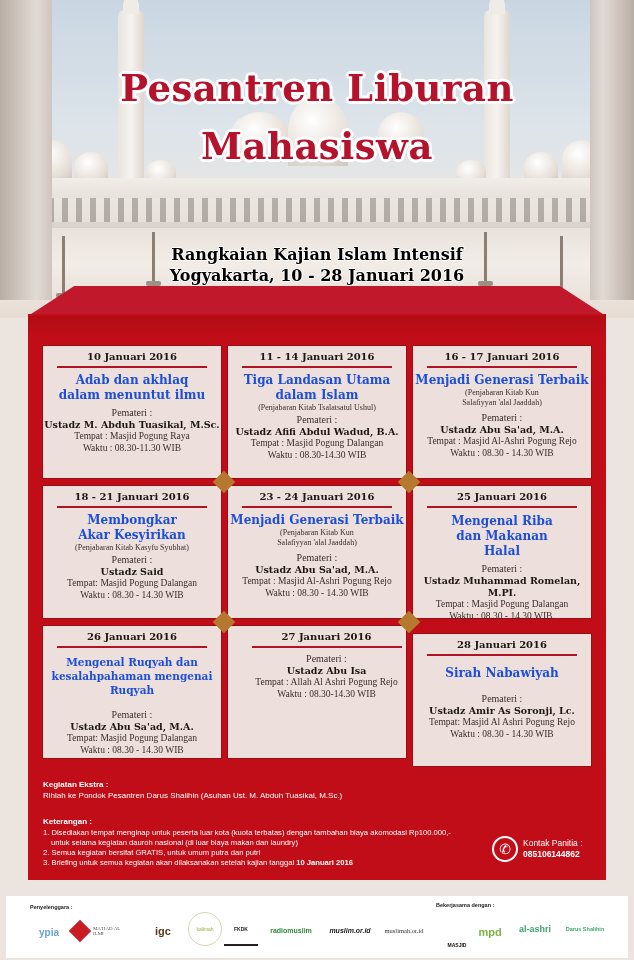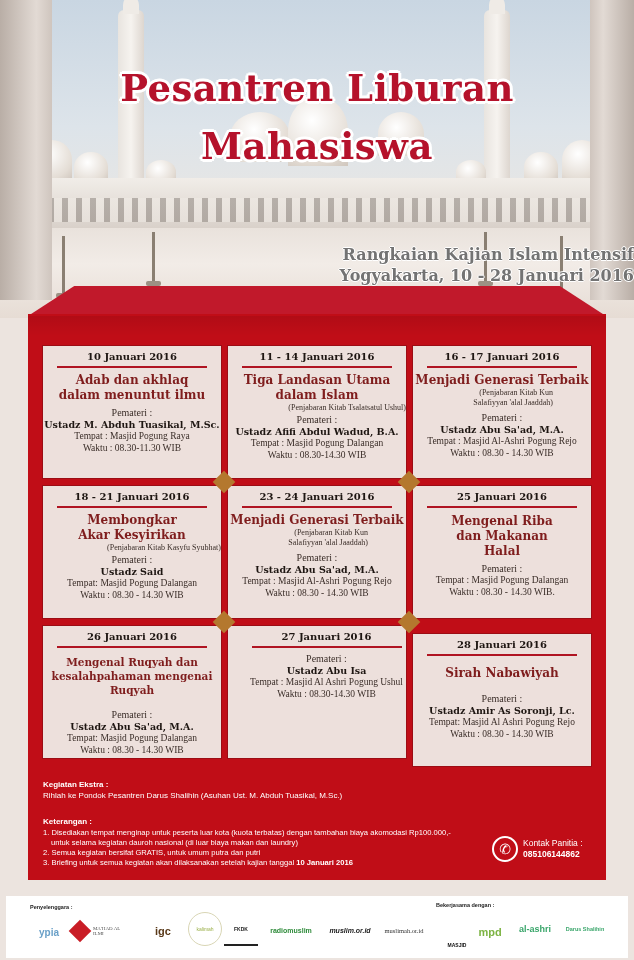--- a/index.html
+++ b/index.html
@@ -30,46 +30,46 @@
     background: #9c9184; border-radius: 2px; }
 
   
   .title { position: absolute; left: 0; width: 634px; text-align: center;
     font-family: "DejaVu Serif", serif; font-weight: 900; color: #b5122b;
     font-size: 37px; letter-spacing: 0.5px;
     text-shadow: 3px 0 0 #fff, -3px 0 0 #fff, 0 3px 0 #fff, 0 -3px 0 #fff,
                  2px 2px 0 #fff, -2px -2px 0 #fff, 2px -2px 0 #fff, -2px 2px 0 #fff; }
   .title-1 { top: 66px; }
   .title-2 { top: 124px; }
-  .subtitle { position: absolute; left: 0; width: 634px; text-align: right;
-    font-family: "DejaVu Serif", serif; font-weight: 900; color: #737373;
+  .subtitle { position: absolute; left: 0; width: 634px; text-align: center;
+    font-family: "DejaVu Serif", serif; font-weight: 900; color: #000000;
     font-size: 16px; line-height: 21px;
     text-shadow: 1px 0 0 #fff, -1px 0 0 #fff, 0 1px 0 #fff, 0 -1px 0 #fff; }
   .subtitle-1 { top: 244px; }
   .subtitle-2 { top: 265px; }
 
   
   .carpet-top { position: absolute; left: 28px; top: 286px; width: 578px; height: 30px;
     background: #c1192b;
     clip-path: polygon(8% 0, 92% 0, 100% 100%, 0 100%); }
   .panel { position: absolute; left: 28px; top: 314px; width: 578px; height: 566px;
     background: #c00d17; }
   .panel-shadow { position: absolute; left: 28px; top: 316px; width: 578px; height: 20px;
     background: linear-gradient(180deg, rgba(0,0,0,.08), rgba(0,0,0,0)); }
 
   
   .grid { position: absolute; left: 42px; top: 345px; width: 552px; }
   .card { position: absolute; width: 180px; height: 134px; background: #ede0dc;
     border: 1px solid #9c0c14; text-align: center; color: #2a1d18; padding-top: 5px; }
   .card .date { font-family: "DejaVu Serif", serif; font-weight: 700; font-size: 10px; color: #1e1612; }
   .card .rule { width: 150px; height: 2px; background: #b01422; margin: 4px auto 5px; }
-  .card .topic { font-family: "DejaVu Serif", serif; font-weight: 700; font-size: 12px; line-height: 15px; color: #7f1d1d; }
+  .card .topic { font-family: "DejaVu Serif", serif; font-weight: 700; font-size: 12px; line-height: 15px; color: #1d4ed8; }
   .card .topic.small { font-size: 10.5px; line-height: 14px; margin-top: 7px; }
   .card .topic.single { margin-top: 8px; margin-bottom: 6px; }
-  .card .kitab { font-size: 8px; line-height: 10px; color: #3a2d28; text-align: right; }
+  .card .kitab { font-size: 8px; line-height: 10px; color: #3a2d28; }
   .card .speaker-label { font-size: 10px; line-height: 12px; margin-top: 4px; color: #3a2d28; }
   .card .speaker { font-family: "DejaVu Serif", serif; font-weight: 700; font-size: 9.5px; line-height: 12px; color: #1e1612; }
   .card .place, .card .time { font-size: 9.5px; line-height: 11.5px; color: #3a2d28; }
   .gap-top { margin-top: 8px; }
 
   .diamond { position: absolute; width: 16px; height: 16px; background: #b4782e;
     transform: rotate(45deg); }
 
   
   .notes { position: absolute; left: 43px; font-family: "Liberation Sans", sans-serif; color: #fff; }
@@ -176,39 +176,40 @@
     <div class="speaker-label gap-top">Pemateri :</div>
     <div class="speaker">Ustadz Abu Sa'ad, M.A.</div>
     <div class="place">Tempat : Masjid Al-Ashri Pogung Rejo</div>
     <div class="time">Waktu : 08.30 - 14.30 WIB</div>
   </div>
   <div class="card" style="left:370px;top:140px;">
     <div class="date">25 Januari 2016</div>
     <div class="rule"></div>
     <div class="topic" style="padding:0 30px;margin-top:6px;">Mengenal Riba dan Makanan Halal</div>
     <div class="speaker-label gap-top">Pemateri :</div>
+    <div class="speaker">Ustadz Muhammad Romelan, M.PI.</div>
     <div class="place">Tempat : Masjid Pogung Dalangan</div>
     <div class="time">Waktu : 08.30 - 14.30 WIB.</div>
   </div>
 
   <div class="card" style="left:0;top:280px;">
     <div class="date">26 Januari 2016</div>
     <div class="rule"></div>
     <div class="topic small" style="padding:0 8px;">Mengenal Ruqyah dan kesalahpahaman mengenai Ruqyah</div>
     <div class="speaker-label" style="margin-top:12px;">Pemateri :</div>
     <div class="speaker">Ustadz Abu Sa'ad, M.A.</div>
     <div class="place">Tempat: Masjid Pogung Dalangan</div>
     <div class="time">Waktu : 08.30 - 14.30 WIB</div>
   </div>
   <div class="card" style="left:185px;top:280px;padding-left:19px;">
     <div class="date">27 Januari 2016</div>
     <div class="rule"></div>
     <div class="speaker-label gap-top">Pemateri :</div>
     <div class="speaker">Ustadz Abu Isa</div>
-    <div class="place">Tempat : Masjid Al Ashri Pogung Ushul</div>
+    <div class="place">Tempat : Allah Al Ashri Pogung Rejo</div>
     <div class="time">Waktu : 08.30-14.30 WIB</div>
   </div>
   <div class="card" style="left:370px;top:288px;">
     <div class="date">28 Januari 2016</div>
     <div class="rule"></div>
     <div class="topic single" style="margin-top:10px;">Sirah Nabawiyah</div>
     <div class="speaker-label" style="margin-top:12px;">Pemateri :</div>
     <div class="speaker">Ustadz Amir As Soronji, Lc.</div>
     <div class="place">Tempat: Masjid Al Ashri Pogung Rejo</div>
     <div class="time">Waktu : 08.30 - 14.30 WIB</div>

